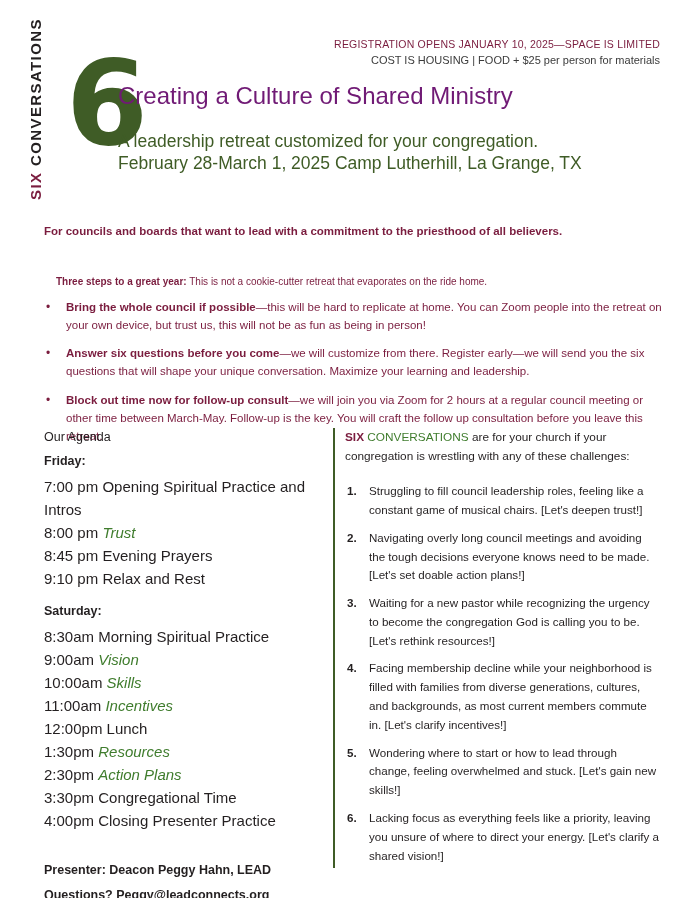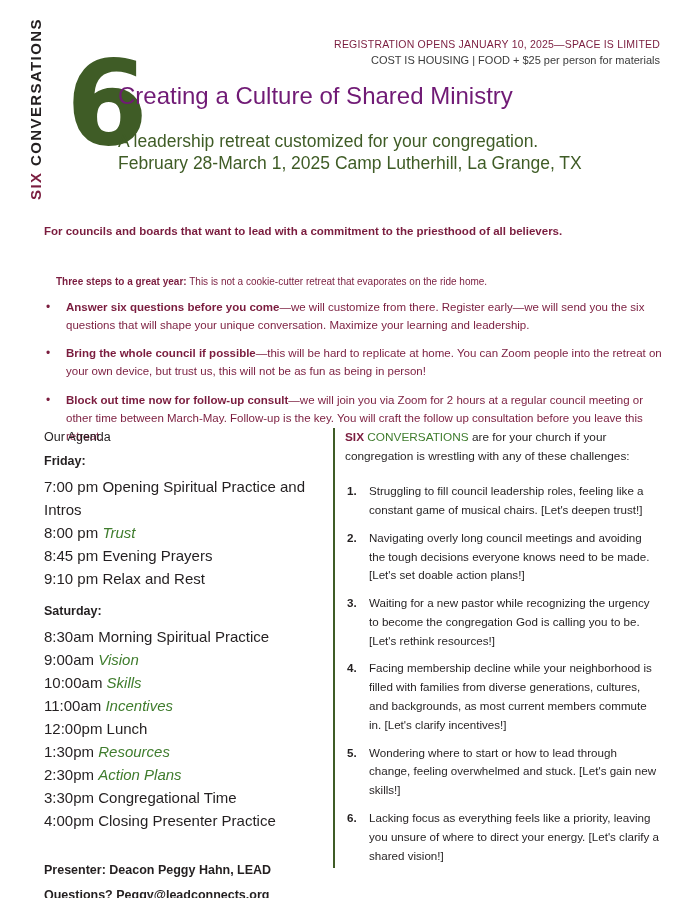--- a/index.html
+++ b/index.html
@@ -250,24 +250,24 @@
   </div>
 
   <div class="intro-line">For councils and boards that want to lead with a commitment to the priesthood of all believers.</div>
 
   <div class="steps-line">
     <span class="lead">Three steps to a great year:</span><span> This is not a cookie-cutter retreat that evaporates on the ride home.</span>
   </div>
 
   <div class="bullets">
     <div class="bullet">
+      <b>Bring the whole council if possible</b><span>—this will be hard to replicate at home. You can Zoom people into the retreat on your own device, but trust us, this will not be as fun as being in person!</span>
+    </div>
+    <div class="bullet">
       <b>Answer six questions before you come</b><span>—we will customize from there. Register early—we will send you the six questions that will shape your unique conversation. Maximize your learning and leadership.</span>
-    </div>
-    <div class="bullet">
-      <b>Bring the whole council if possible</b><span>—this will be hard to replicate at home. You can Zoom people into the retreat on your own device, but trust us, this will not be as fun as being in person!</span>
     </div>
     <div class="bullet">
       <b>Block out time now for follow-up consult</b><span>—we will join you via Zoom for 2 hours at a regular council meeting or other time between March-May. Follow-up is the key. You will craft the follow up consultation before you leave this retreat.</span>
     </div>
   </div>
 
   <div class="left-col">
     <div class="agenda-title">Our Agenda</div>
     <div class="day-head">Friday:</div>
 

